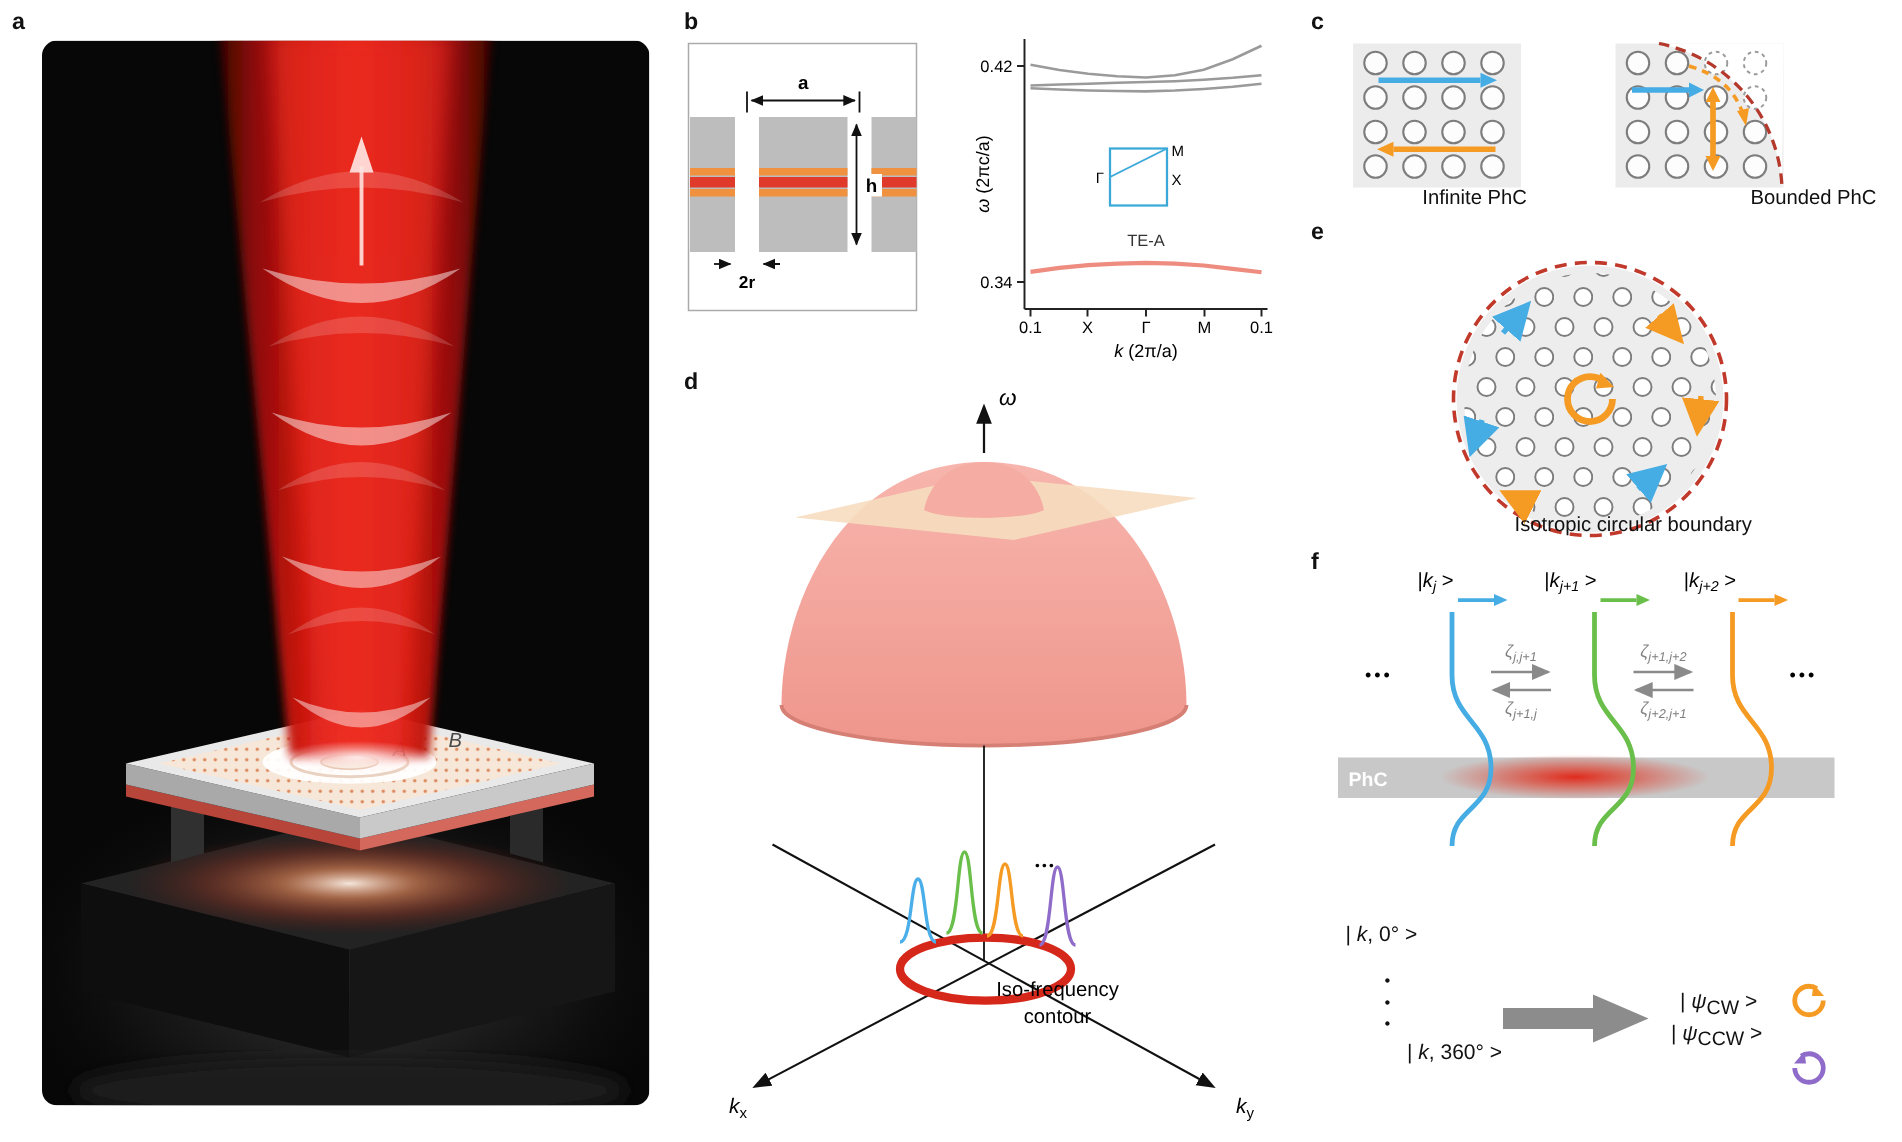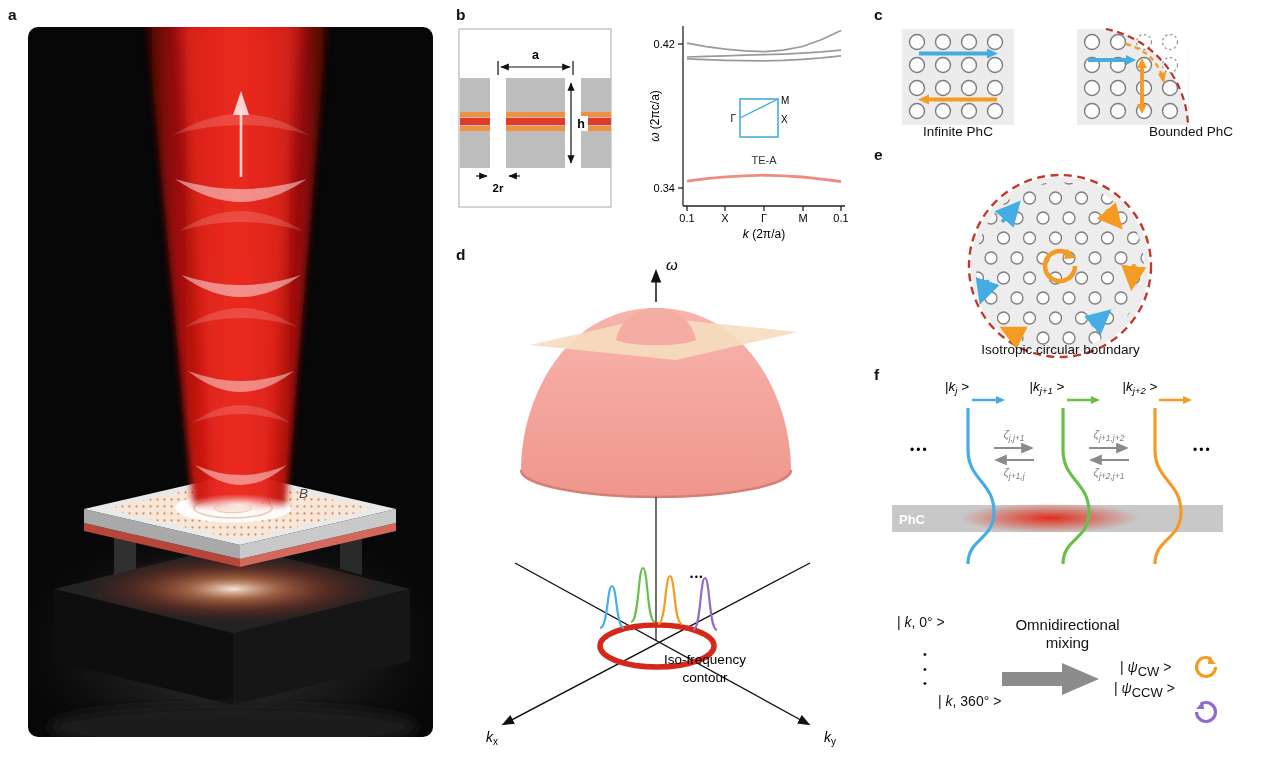--- a/index.html
+++ b/index.html
@@ -1,20 +1,20 @@
 <!DOCTYPE html>
 <html><head>
 <meta charset="utf-8">
 <style>
   html,body{margin:0;padding:0;background:#fff}
   .canvas{position:relative;width:1268px;height:761px;background:#fff;overflow:hidden;
           font-family:"Liberation Sans",sans-serif;color:#111}
   .abs{position:absolute}
   .plabel{font-weight:700;font-size:15.5px}
-  .caption{font-size:13.5px;text-align:center}
+  .caption{font-size:13.5px;text-align:right}
   svg{display:block}
   svg text{font-family:"Liberation Sans",sans-serif}
   .it{font-style:italic}
   .ket{font-size:14px;white-space:nowrap}
   .ket sub{font-size:13px}
   .mixline{font-size:15px;text-align:center;line-height:18px}
   .vdots{display:flex;flex-direction:column;justify-content:space-between;height:38px;
          font-size:11px;line-height:9px}
 </style>
 </head>
@@ -380,24 +380,20 @@
       <text x="124" y="60" font-size="11.5" text-anchor="middle"><tspan font-style="italic">ζ</tspan><tspan font-size="8.5" dy="2.5" font-style="italic">j,j+1</tspan></text>
       <text x="124" y="98" font-size="11.5" text-anchor="middle"><tspan font-style="italic">ζ</tspan><tspan font-size="8.5" dy="2.5" font-style="italic">j+1,j</tspan></text>
       <text x="219" y="60" font-size="11.5" text-anchor="middle"><tspan font-style="italic">ζ</tspan><tspan font-size="8.5" dy="2.5" font-style="italic">j+1,j+2</tspan></text>
       <text x="219" y="98" font-size="11.5" text-anchor="middle"><tspan font-style="italic">ζ</tspan><tspan font-size="8.5" dy="2.5" font-style="italic">j+2,j+1</tspan></text>
     </g>
 
     <text x="20" y="76" font-size="12" letter-spacing="2">•••</text>
     <text x="303" y="76" font-size="12" letter-spacing="2">•••</text>
   </svg>
 
-  <div class="abs" style="left:1000px;top:616px;width:135px">
-    <div class="mixline">Omnidirectional</div>
-    <div class="mixline">mixing</div>
-  </div>
 
   <div class="ket abs" style="left:897px;top:614px"><span>| </span><span class="it">k</span><span>, 0° &gt;</span></div>
   <div class="vdots abs" style="left:923px;top:650px">
     <span>•</span>
       <span>•</span>
       <span>•</span>
   </div>
   <div class="ket abs" style="left:938px;top:693px"><span>| </span><span class="it">k</span><span>, 360° &gt;</span></div>
 
   <svg class="abs" style="left:1002px;top:662px" width="100" height="34" viewBox="0 0 100 34">

